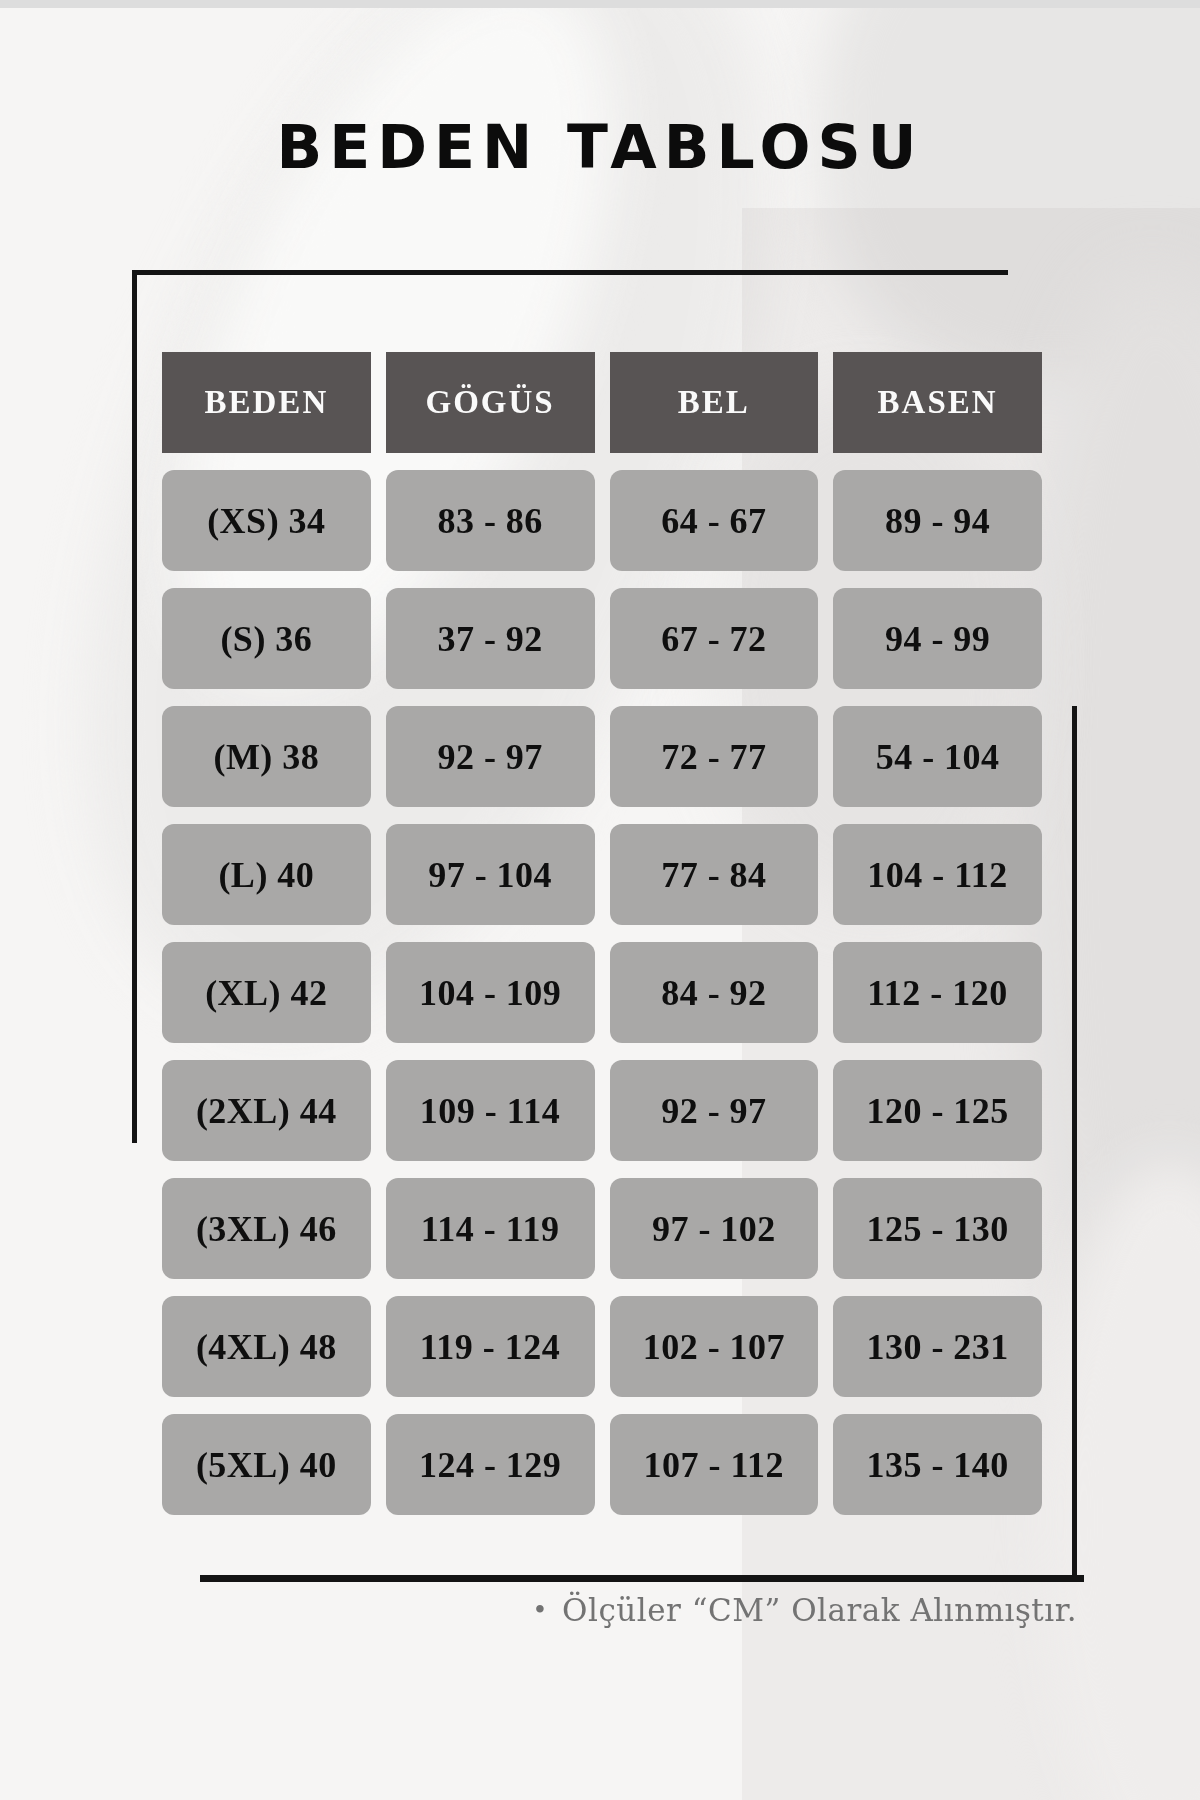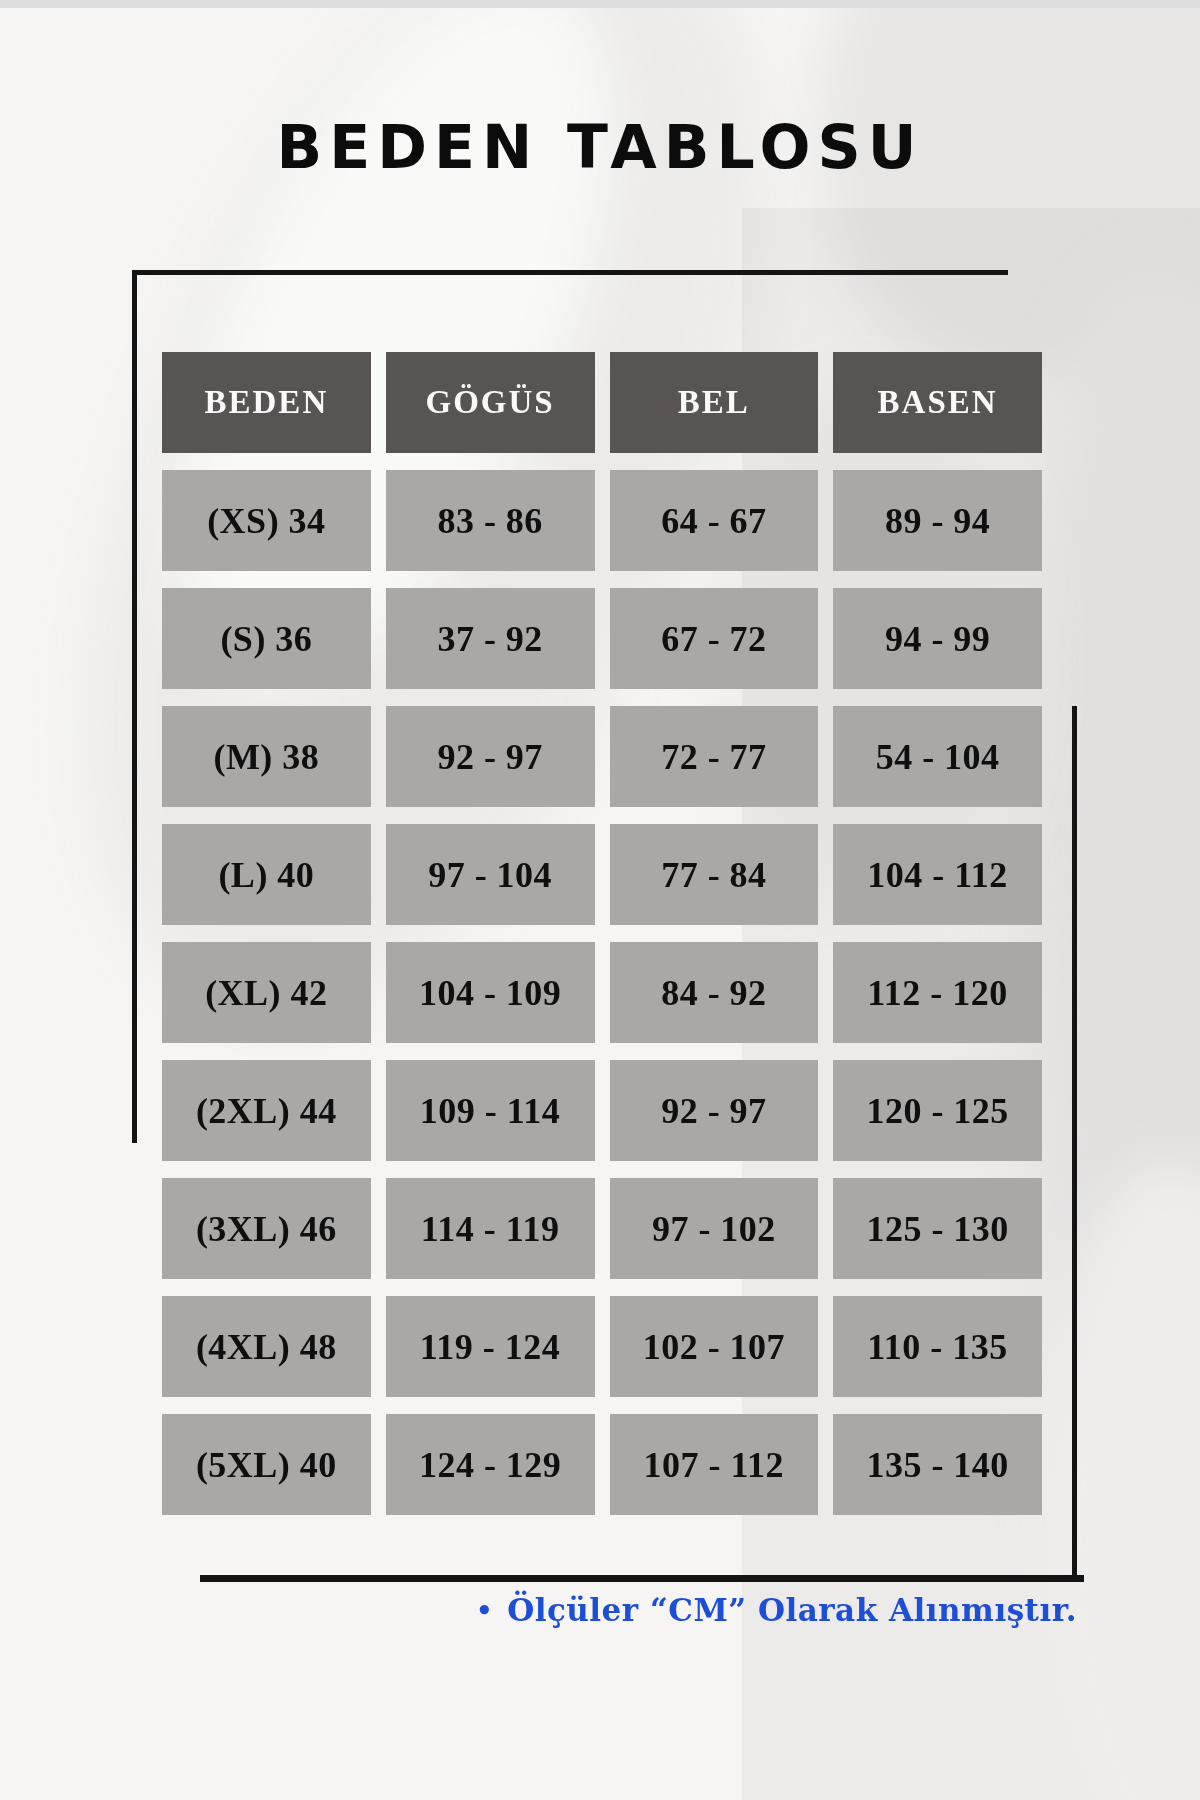--- a/index.html
+++ b/index.html
@@ -70,26 +70,26 @@
   .cell{
     display:flex; align-items:center; justify-content:center;
     white-space:nowrap; overflow:hidden;
   }
   .hcell{
     background:#585454; color:#fafafa;
     font-weight:bold; font-size:33px; letter-spacing:2px;
   }
   .dcell{
     background:#a9a8a7; color:#0f0f0f;
-    font-weight:bold; font-size:36px; letter-spacing:0.5px;
+    font-weight:bold; font-size:36px; letter-spacing:0.5px;border-radius:12px;
   }
   
   .footer-note{
     position:absolute; top:1584px; right:123px;
-    font-weight:bold; font-size:31px; color:#1d4ed8;
+    font-weight:normal; font-size:31px; color:#737373;
     letter-spacing:0.5px; white-space:nowrap;
   }
   .footer-note .bullet{font-size:26px; margin-right:14px; vertical-align:2px;}
 </style>
 </head>
 <body>
 
 <div class="canvas">
 
   <div class="bg-shape sil-band"></div>
@@ -109,21 +109,21 @@
 
   <div class="size-table" id="size-table">
       <div class="trow"><div class="cell hcell">BEDEN</div><div class="cell hcell">GÖGÜS</div><div class="cell hcell">BEL</div><div class="cell hcell">BASEN</div></div>
       <div class="trow"><div class="cell dcell">(XS) 34</div><div class="cell dcell">83 - 86</div><div class="cell dcell">64 - 67</div><div class="cell dcell">89 - 94</div></div>
       <div class="trow"><div class="cell dcell">(S) 36</div><div class="cell dcell">37 - 92</div><div class="cell dcell">67 - 72</div><div class="cell dcell">94 - 99</div></div>
       <div class="trow"><div class="cell dcell">(M) 38</div><div class="cell dcell">92 - 97</div><div class="cell dcell">72 - 77</div><div class="cell dcell">54 - 104</div></div>
       <div class="trow"><div class="cell dcell">(L) 40</div><div class="cell dcell">97 - 104</div><div class="cell dcell">77 - 84</div><div class="cell dcell">104 - 112</div></div>
       <div class="trow"><div class="cell dcell">(XL) 42</div><div class="cell dcell">104 - 109</div><div class="cell dcell">84 - 92</div><div class="cell dcell">112 - 120</div></div>
       <div class="trow"><div class="cell dcell">(2XL) 44</div><div class="cell dcell">109 - 114</div><div class="cell dcell">92 - 97</div><div class="cell dcell">120 - 125</div></div>
       <div class="trow"><div class="cell dcell">(3XL) 46</div><div class="cell dcell">114 - 119</div><div class="cell dcell">97 - 102</div><div class="cell dcell">125 - 130</div></div>
-      <div class="trow"><div class="cell dcell">(4XL) 48</div><div class="cell dcell">119 - 124</div><div class="cell dcell">102 - 107</div><div class="cell dcell">110 - 135</div></div>
+      <div class="trow"><div class="cell dcell">(4XL) 48</div><div class="cell dcell">119 - 124</div><div class="cell dcell">102 - 107</div><div class="cell dcell">130 - 231</div></div>
       <div class="trow"><div class="cell dcell">(5XL) 40</div><div class="cell dcell">124 - 129</div><div class="cell dcell">107 - 112</div><div class="cell dcell">135 - 140</div></div>
     </div>
 
   <div class="footer-note">
     <span class="bullet">•</span><span>Ölçüler “CM” Olarak Alınmıştır.</span>
   </div>
 
 </div>
 
 </body></html>

